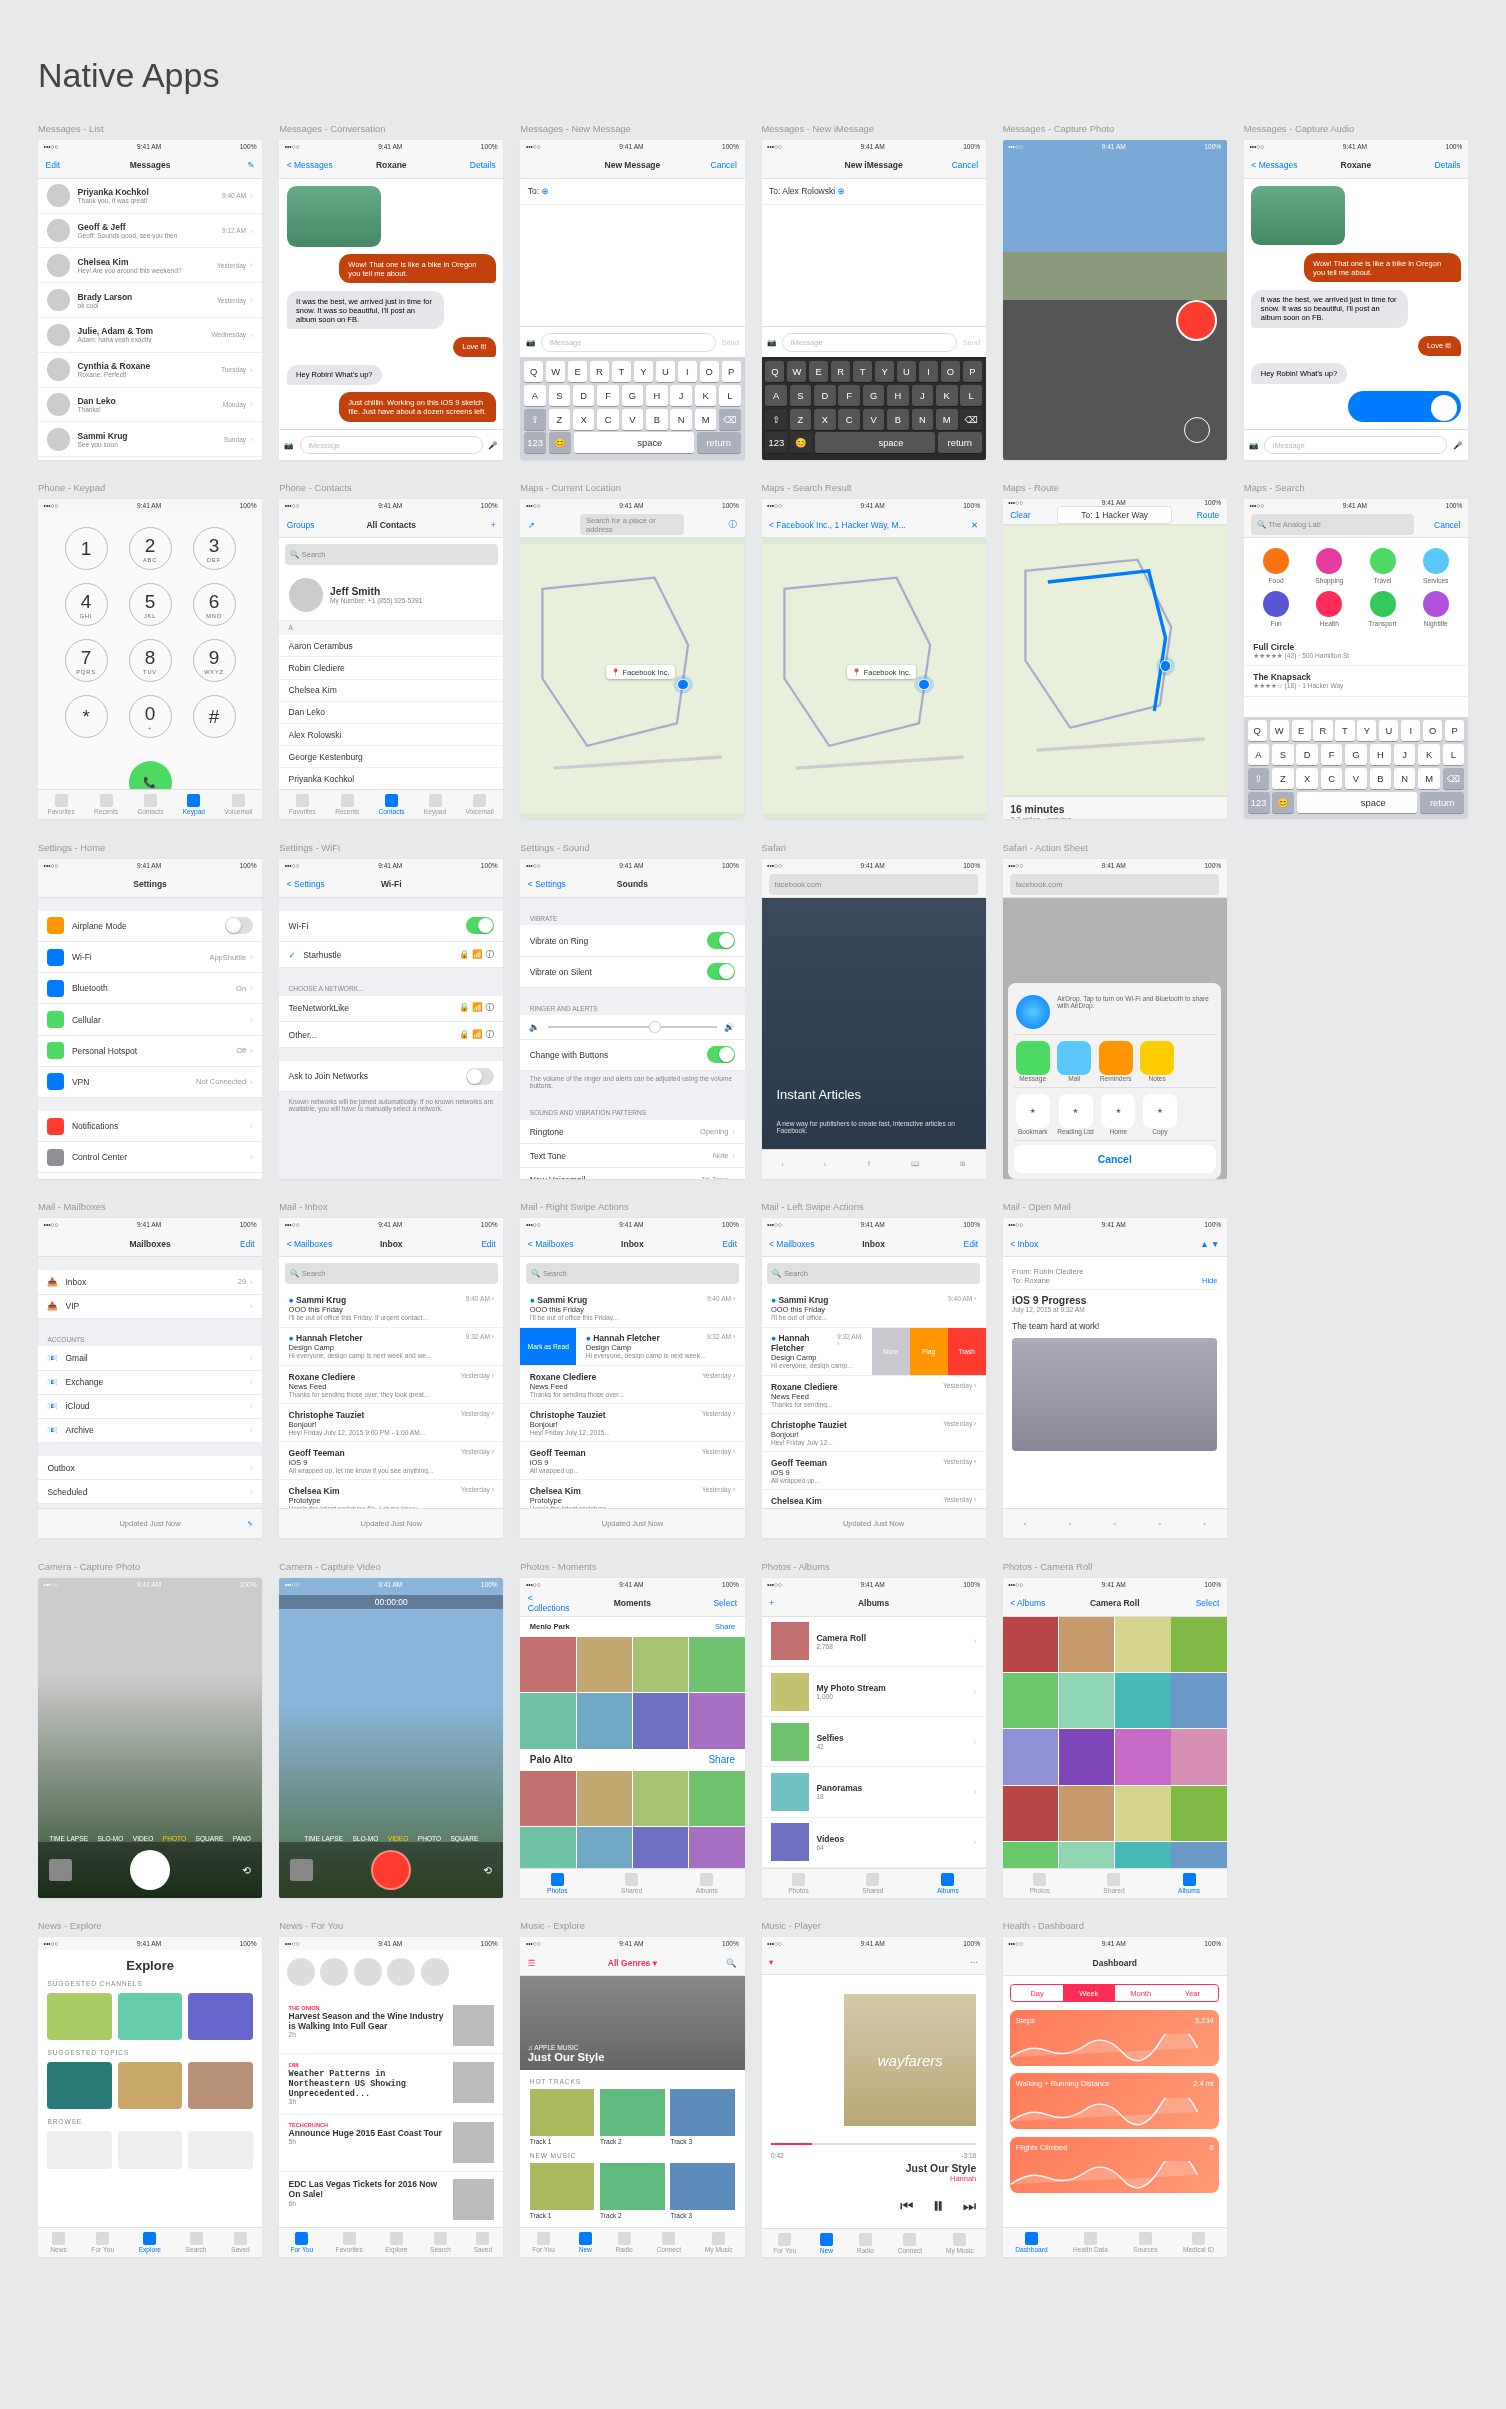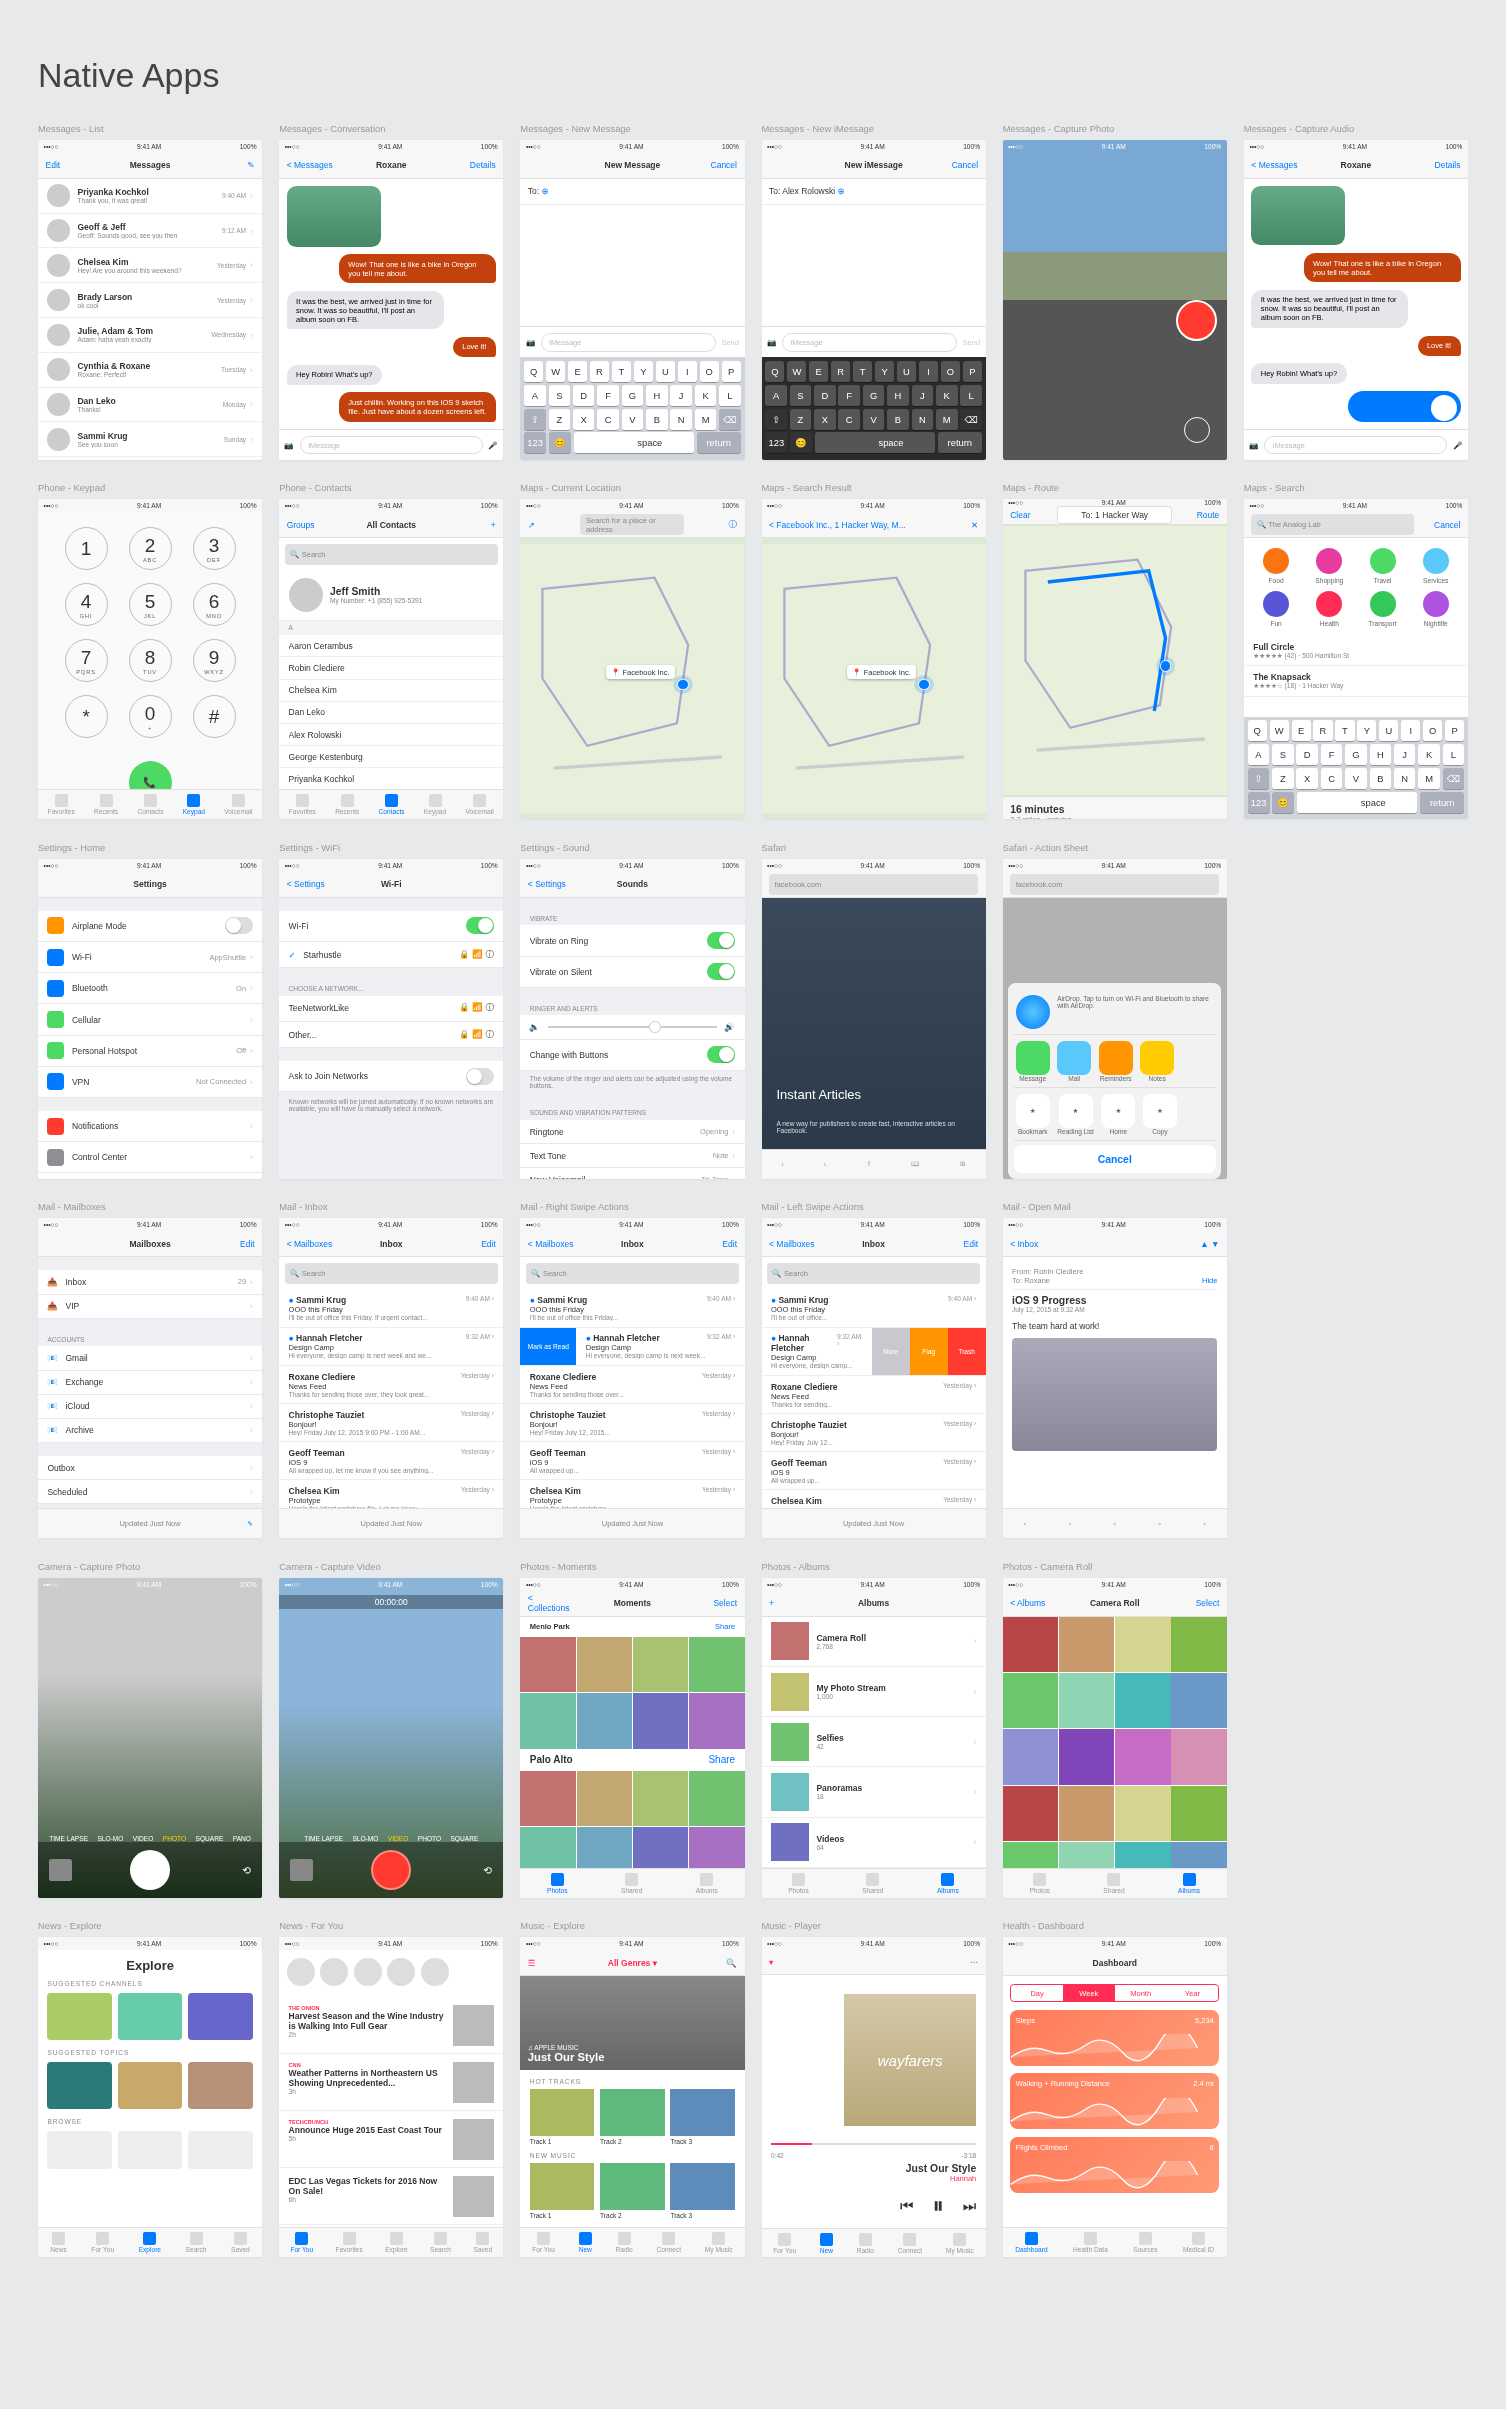--- a/index.html
+++ b/index.html
@@ -1652,21 +1652,21 @@
           </div>
         <div style="display:flex;padding:7.5px 9.4px;border-bottom:0.9px solid #eee;">
           <div style="flex:1;">
               <div style="font-size:5.6px;color:#ff2d55;font-weight:600;">THE ONION</div>
               <div style="font-size:8.5px;font-weight:600;line-height:1.2;">Harvest Season and the Wine Industry is Walking Into Full Gear</div>
               <div style="font-size:6.6px;color:#888;">2h</div>
             </div>
           <div style="width:41px;height:41px;background:#bbb;margin-left:7.5px;"></div>
           </div>
           <div style="display:flex;padding:7.5px 9.4px;border-bottom:0.9px solid #eee;">
-          <div style="flex:1;">
+          <div style="flex:1;font-family:Liberation Mono, monospace;">
               <div style="font-size:5.6px;color:#ff2d55;font-weight:600;">CNN</div>
               <div style="font-size:8.5px;font-weight:600;line-height:1.2;">Weather Patterns in Northeastern US Showing Unprecedented...</div>
               <div style="font-size:6.6px;color:#888;">3h</div>
             </div>
           <div style="width:41px;height:41px;background:#bbb;margin-left:7.5px;"></div>
           </div>
           <div style="display:flex;padding:7.5px 9.4px;border-bottom:0.9px solid #eee;">
           <div style="flex:1;">
               <div style="font-size:5.6px;color:#ff2d55;font-weight:600;">TECHCRUNCH</div>
               <div style="font-size:8.5px;font-weight:600;line-height:1.2;">Announce Huge 2015 East Coast Tour</div>

